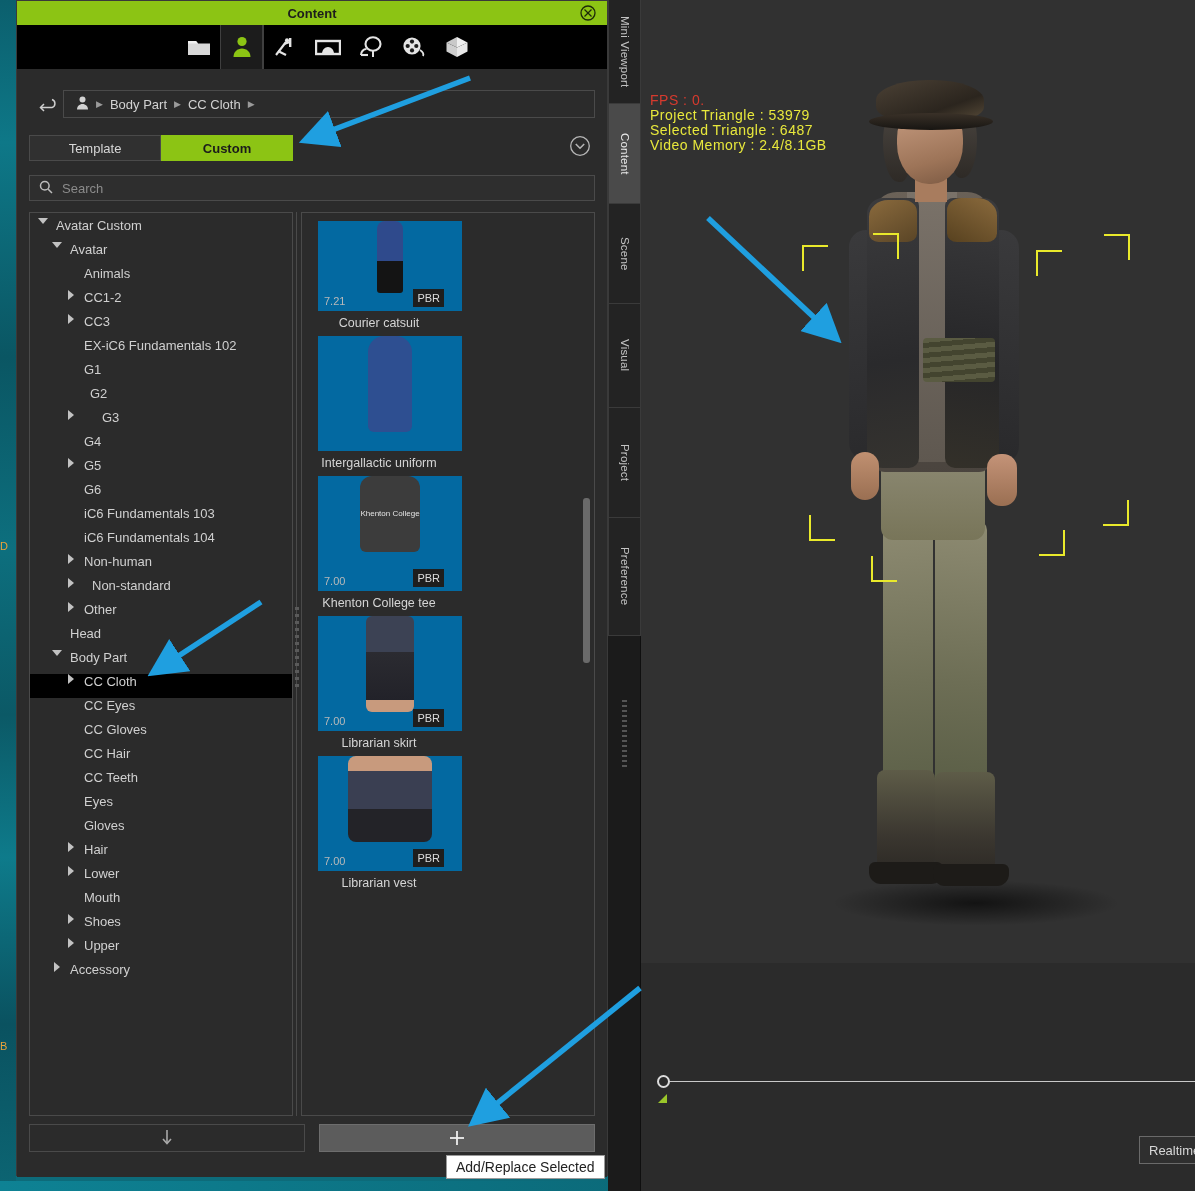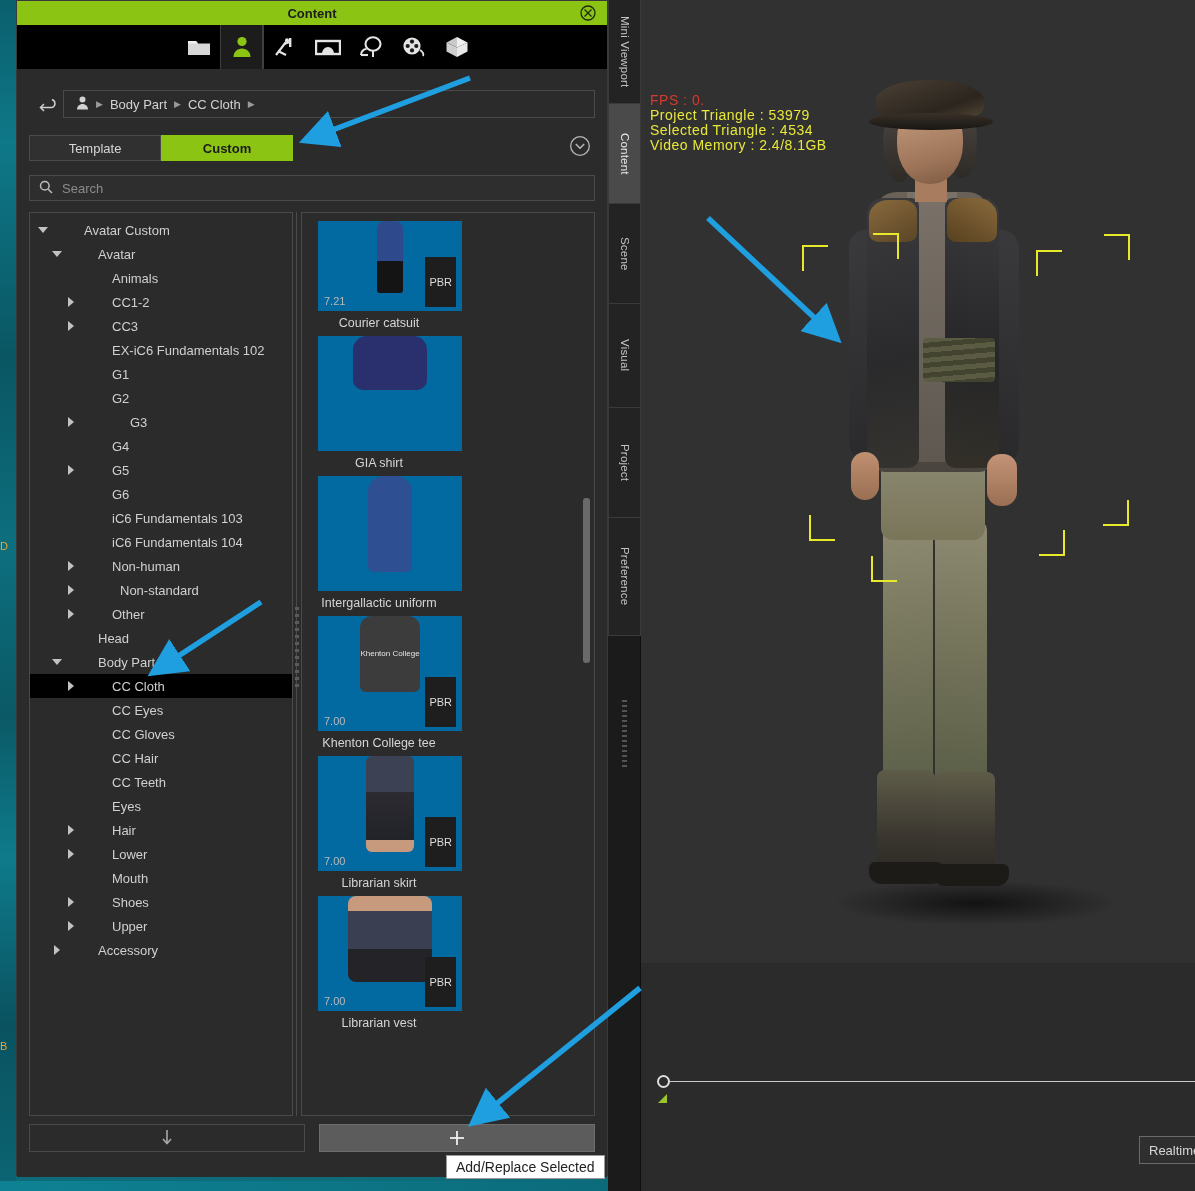--- a/index.html
+++ b/index.html
@@ -152,34 +152,34 @@
   .searchbar input::placeholder{color:#8b8b8b;}
 
   .panes{margin-top:11px;display:flex;height:904px;}
   .treepane{width:264px;border:1px solid #4a4a4a;background:#2b2b2b;position:relative;overflow:hidden;}
   .splitter{width:8px;position:relative;}
   .splitter .grip{position:absolute;left:2px;top:395px;width:4px;height:80px;
         background:repeating-linear-gradient(180deg,#5a5a5a 0 3px,transparent 3px 7px);}
   .splitter .line{position:absolute;left:3px;top:0;width:1px;height:100%;background:#4a4a4a;}
   .gridpane{flex:1;border:1px solid #4a4a4a;background:#2b2b2b;position:relative;overflow:hidden;}
 
-  .tnode{height:24px;display:flex;align-items:center;font-size:13px;color:#d0d0d0;padding-right:6px;gap:28px;}
+  .tnode{height:24px;display:flex;align-items:flex-start;font-size:13px;color:#d0d0d0;padding-right:6px;}
   .tnode.sel{background:#000;}
   .tw{width:14px;display:flex;align-items:center;justify-content:center;font-size:8px;color:#bcbcbc;}
   .tw.none{visibility:hidden;}
   .tri-down{width:0;height:0;border-left:5px solid transparent;border-top:6px solid #c2c2c2;border-right:5px solid transparent;}
   .tri-right{width:0;height:0;border-top:5px solid transparent;border-left:6px solid #c2c2c2;border-bottom:5px solid transparent;}
 
   .thumbs{position:absolute;left:0;top:0;width:100%;height:100%;padding:8px 0 0 16px;}
   .titem{width:122px;margin-bottom:6px;}
   .timg{position:relative;width:144px;height:90px;background:#0369a1;overflow:hidden;
         display:flex;align-items:flex-start;justify-content:center;}
   .timg.tall{height:115px;}
   .tver{position:absolute;left:6px;bottom:4px;font-size:11px;color:#b9b9b9;}
-  .tpbr{position:absolute;right:6px;bottom:4px;font-size:11px;color:#dcdcdc;background:#1e1e1e;padding:19px 4px;}
+  .tpbr{position:absolute;right:18px;bottom:4px;font-size:11px;color:#dcdcdc;background:#1e1e1e;padding:3px 4px;}
   .tname{text-align:center;font-size:12.5px;color:#d5d5d5;padding:5px 0 0 0;width:122px;}
   .gscroll{position:absolute;right:4px;top:285px;width:7px;height:165px;background:#6a6a6a;border-radius:3px;}
 
   .btnrow{margin-top:8px;display:flex;gap:14px;height:28px;}
   .abtn{flex:1;border:1px solid #4a4a4a;background:#2b2b2b;display:flex;align-items:center;justify-content:center;color:#b5b5b5;font-size:16px;}
   .abtn.hot{background:#5c5c5c;color:#efefef;border-color:#6d6d6d;}
 
   .tooltip{position:absolute;left:446px;top:1155px;background:#ffffff;color:#222;border:1px solid #9a9a9a;
         padding:3px 9px;font-size:14px;white-space:nowrap;}
 
@@ -195,21 +195,21 @@
   <div class="bg-bottom"></div>
   <div class="bg-mark" style="top:540px">D</div>
   <div class="bg-mark" style="top:1040px">B</div>
 
   <div class="viewport">
     <div class="vp-render">
 
       <div class="vp-stats">
         <div class="fps">FPS : 0.</div>
         <div class="yel">Project Triangle : 53979</div>
-        <div class="yel">Selected Triangle : 4534</div>
+        <div class="yel">Selected Triangle : 6487</div>
         <div class="yel">Video Memory : 2.4/8.1GB</div>
       </div>
 
       <div class="shadow-floor"></div>
 
       <div class="char">
         <div class="leg-l"></div>
         <div class="leg-r"></div>
         <div class="boot-l"></div>
         <div class="boot-r"></div>
@@ -453,21 +453,21 @@
               <div class="tnode" style="padding-left: 34px;">
                 <span class="tw none"></span>
                 <span style="margin-left: 6px;">EX-iC6 Fundamentals 102</span>
               </div>
               <div class="tnode" style="padding-left: 34px;">
                 <span class="tw none"></span>
                 <span style="margin-left: 6px;">G1</span>
               </div>
               <div class="tnode" style="padding-left: 34px;">
                 <span class="tw none"></span>
-                <span style="margin-left: 6px;">G2</span>
+                <span style="margin-left: 12px;">G2</span>
               </div>
               <div class="tnode" style="padding-left: 34px;">
                 <span class="tw">
                   <span class="tri-right"></span>
                 </span>
                 <span style="margin-left: 24px;">G3</span>
               </div>
               <div class="tnode" style="padding-left: 34px;">
                 <span class="tw none"></span>
                 <span style="margin-left: 6px;">G4</span>
@@ -536,20 +536,24 @@
                 <span class="tw none"></span>
                 <span style="margin-left: 6px;">CC Hair</span>
               </div>
               <div class="tnode" style="padding-left: 34px;">
                 <span class="tw none"></span>
                 <span style="margin-left: 6px;">CC Teeth</span>
               </div>
               <div class="tnode" style="padding-left: 34px;">
                 <span class="tw none"></span>
                 <span style="margin-left: 6px;">Eyes</span>
+              </div>
+              <div class="tnode" style="padding-left: 34px;">
+                <span class="tw none"></span>
+                <span style="margin-left: 6px;">Gloves</span>
               </div>
               <div class="tnode" style="padding-left: 34px;">
                 <span class="tw">
                   <span class="tri-right"></span>
                 </span>
                 <span style="margin-left: 6px;">Hair</span>
               </div>
               <div class="tnode" style="padding-left: 34px;">
                 <span class="tw">
                   <span class="tri-right"></span>
@@ -591,26 +595,20 @@
               <div class="titem">
                 <div class="timg">
                   <div style="width: 26px; height: 72px; background: linear-gradient(rgb(47, 74, 140) 55%, rgb(20, 20, 20) 55%); border-radius: 8px 8px 3px 3px;"></div>
                   <span class="tver">7.21</span>
                   <span class="tpbr">PBR</span>
                 </div>
                 <div class="tname">Courier catsuit</div>
               </div>
               <div class="titem">
                 <div class="timg tall">
-                  <div style="width: 74px; height: 54px; background: rgb(42, 47, 110); border-radius: 14px 14px 10px 10px;"></div>
-                </div>
-                <div class="tname">GIA shirt</div>
-              </div>
-              <div class="titem">
-                <div class="timg tall">
                   <div style="width: 44px; height: 96px; background: rgb(46, 79, 145); border-radius: 16px 16px 6px 6px;"></div>
                 </div>
                 <div class="tname">Intergallactic uniform</div>
               </div>
               <div class="titem">
                 <div class="timg tall">
                   <div style="width: 60px; height: 76px; background: rgb(60, 60, 60); border-radius: 12px 12px 6px 6px; display: flex; align-items: center; justify-content: center; color: rgb(227, 227, 227); font-size: 8px; text-align: center; line-height: 10px;">Khenton College</div>
                   <span class="tver">7.00</span>
                   <span class="tpbr">PBR</span>
                 </div>

